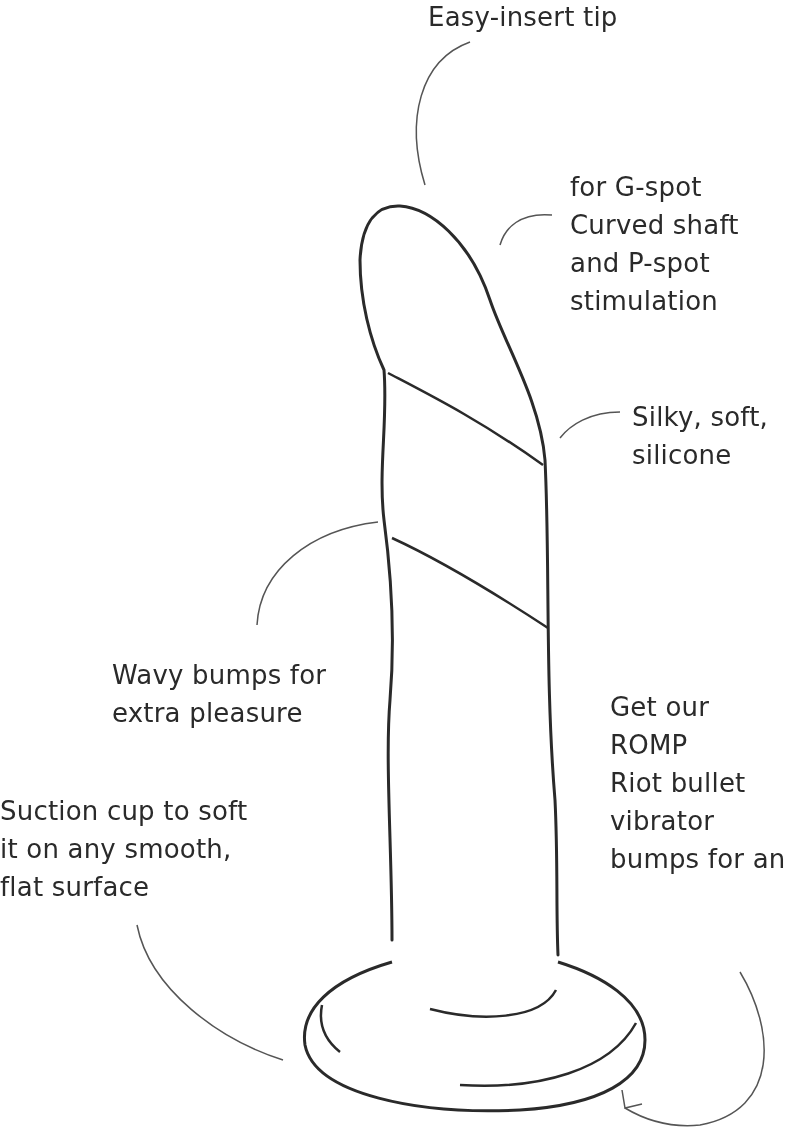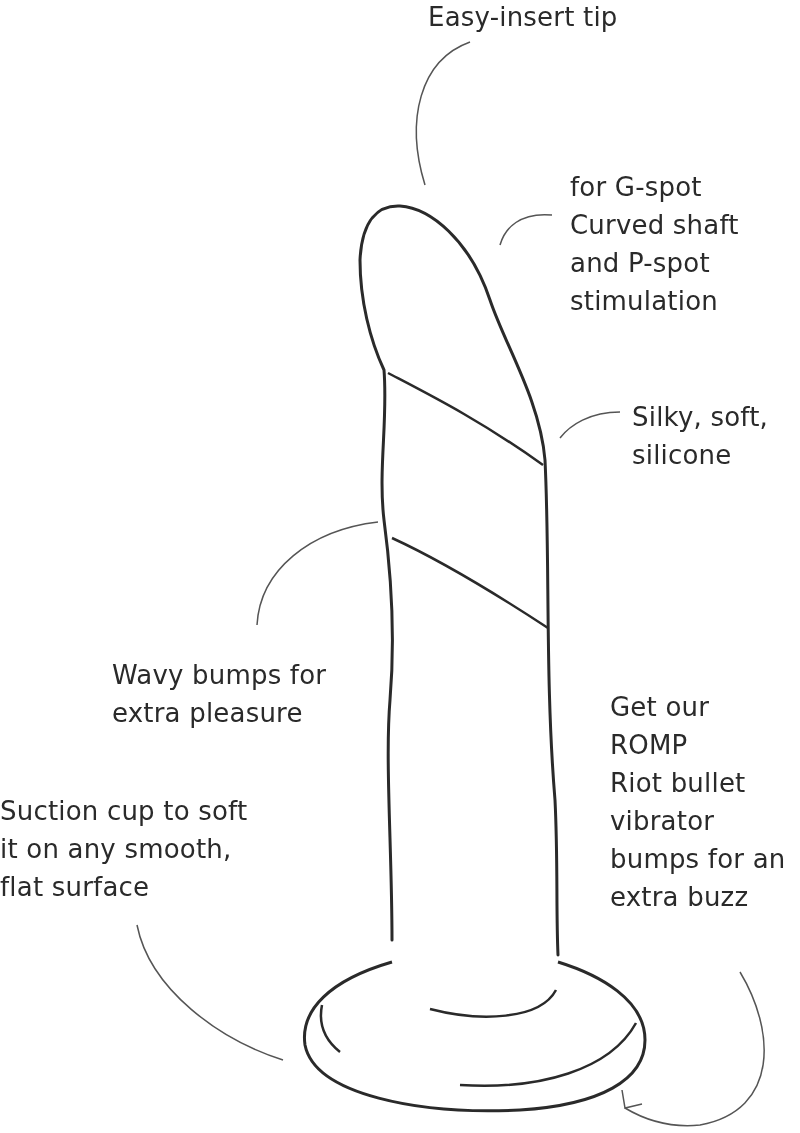--- a/index.html
+++ b/index.html
@@ -78,16 +78,15 @@
     <span>it on any smooth,</span>
     <span>flat surface</span>
   </div>
 
   <div class="label" style="left:610px; top:680px;margin-top:8px;">
     <span>Get our</span>
     <span>ROMP</span>
     <span>Riot bullet</span>
     <span>vibrator</span>
     <span>bumps for an</span>
-    <span>extra buzz</span>
   </div>
 
 </div>
 
 </body></html>

